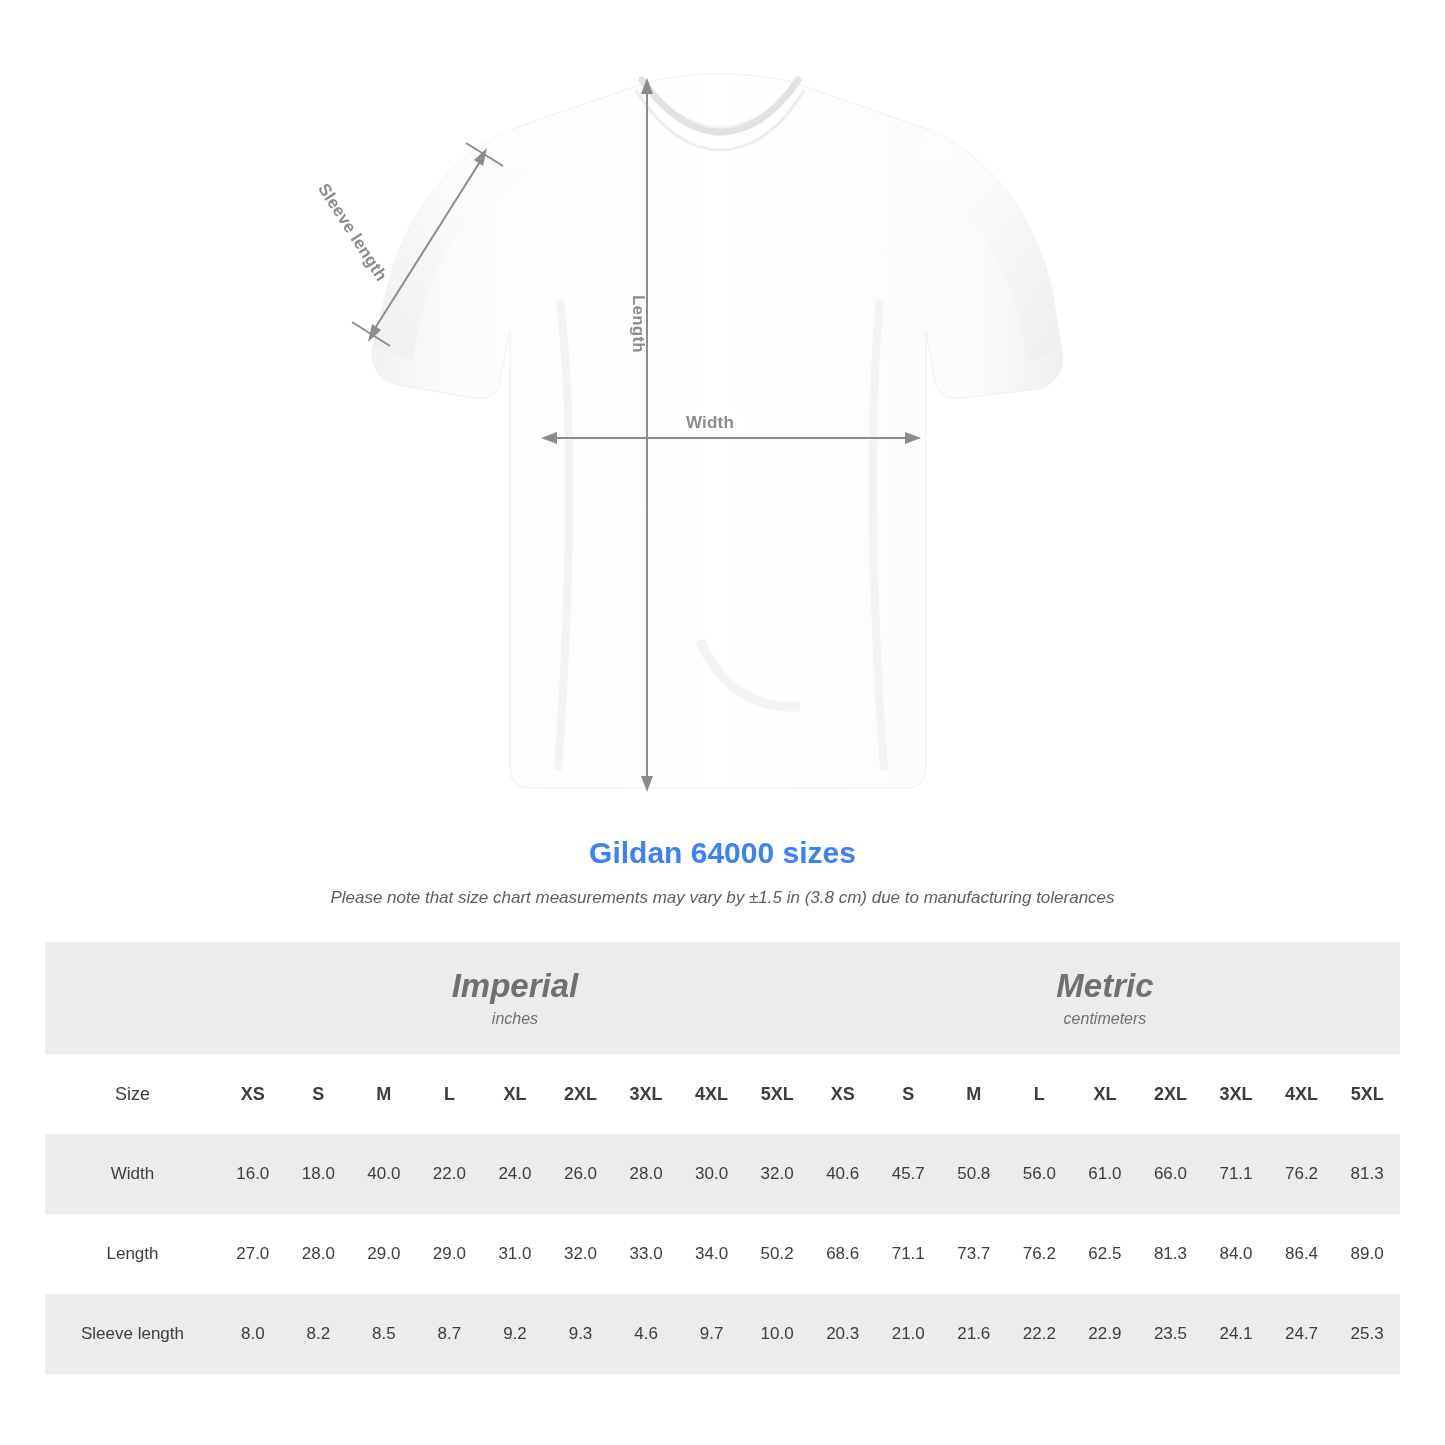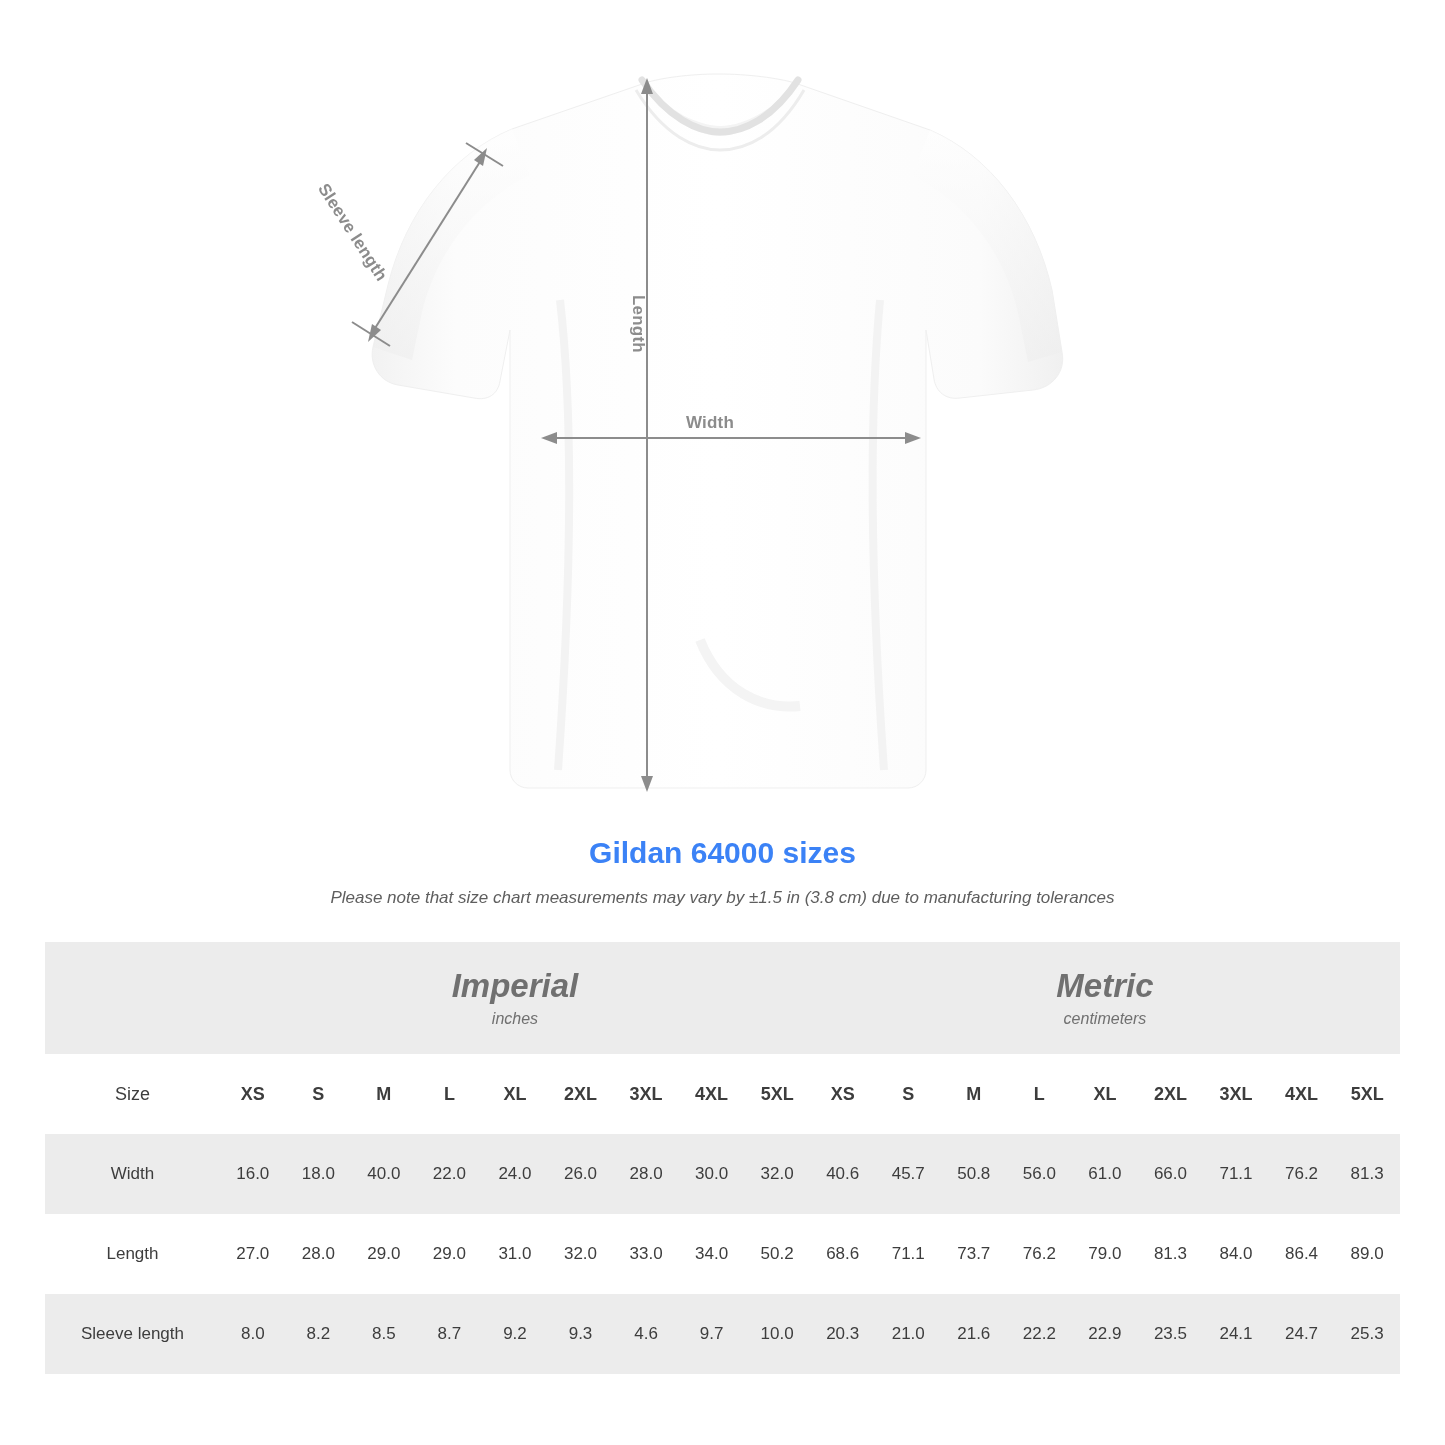--- a/index.html
+++ b/index.html
@@ -281,21 +281,21 @@
         <td>29.0</td>
         <td>31.0</td>
         <td>32.0</td>
         <td>33.0</td>
         <td>34.0</td>
         <td>50.2</td>
         <td>68.6</td>
         <td>71.1</td>
         <td>73.7</td>
         <td>76.2</td>
-        <td>79.0</td>
+        <td>62.5</td>
         <td>81.3</td>
         <td>84.0</td>
         <td>86.4</td>
         <td>89.0</td>
       </tr>
       <tr class="row-data band-gray">
         <td class="rowlabel">Sleeve length</td>
         <td>8.0</td>
         <td>8.2</td>
         <td>8.5</td>

